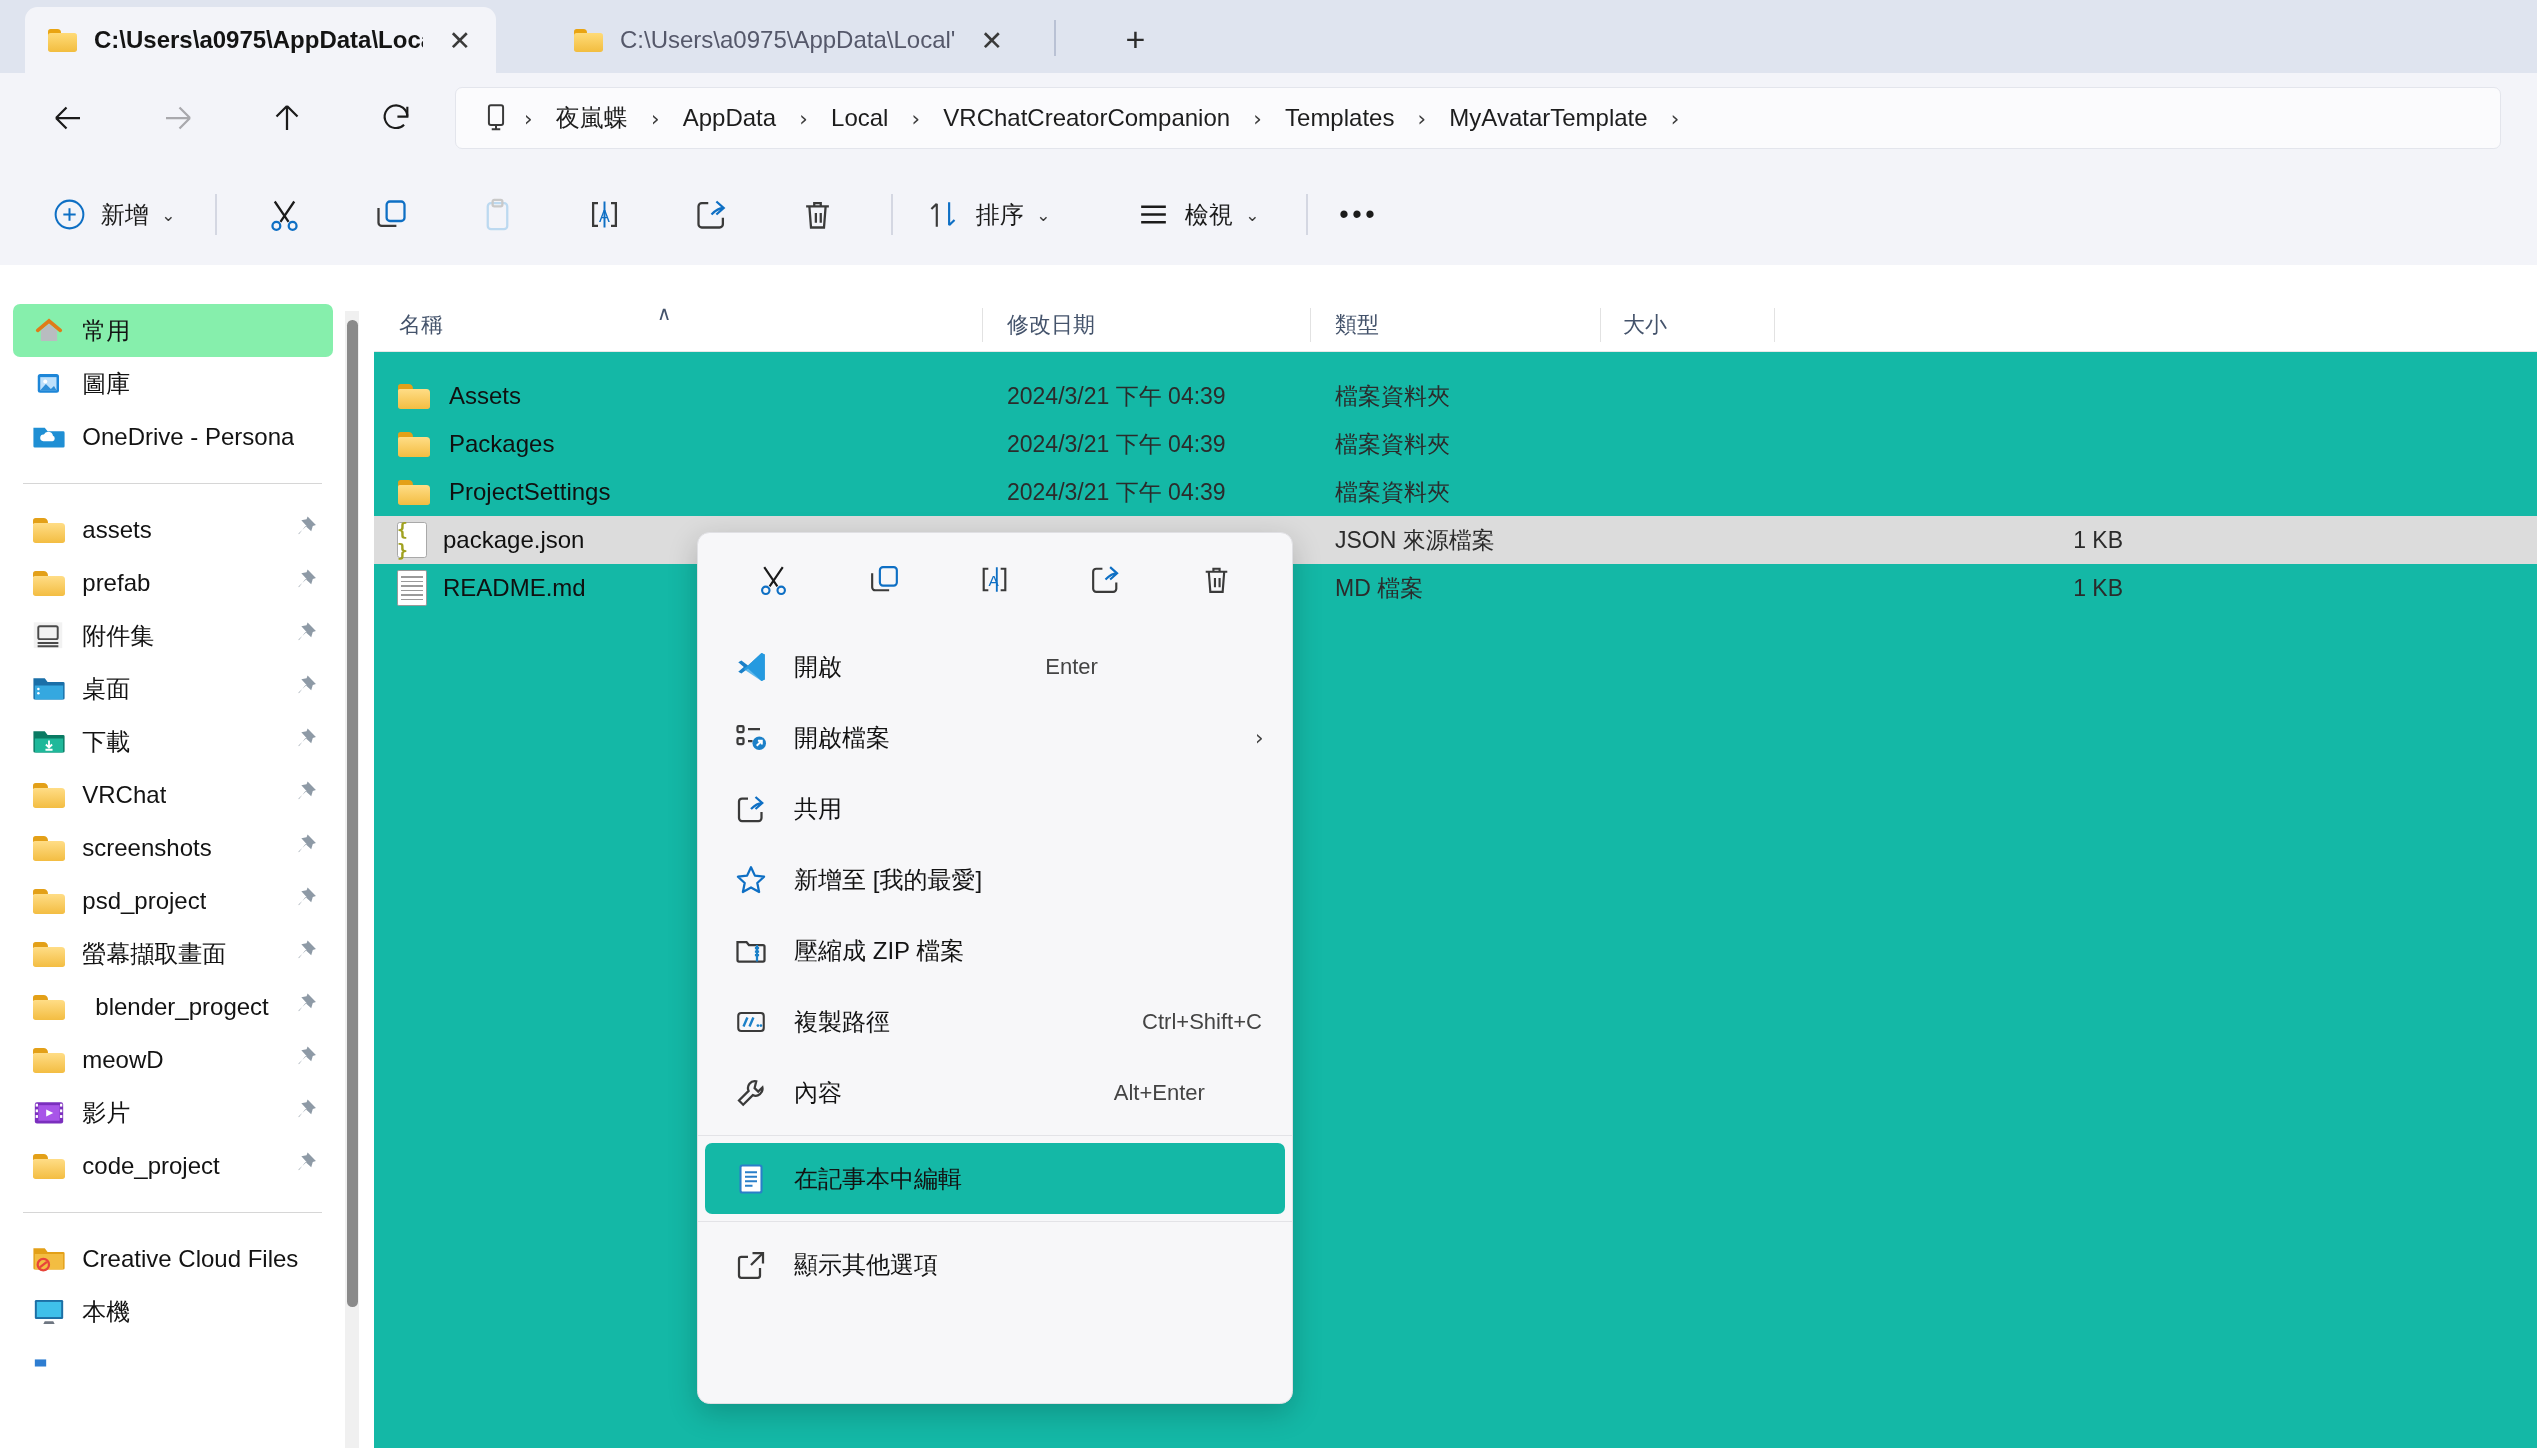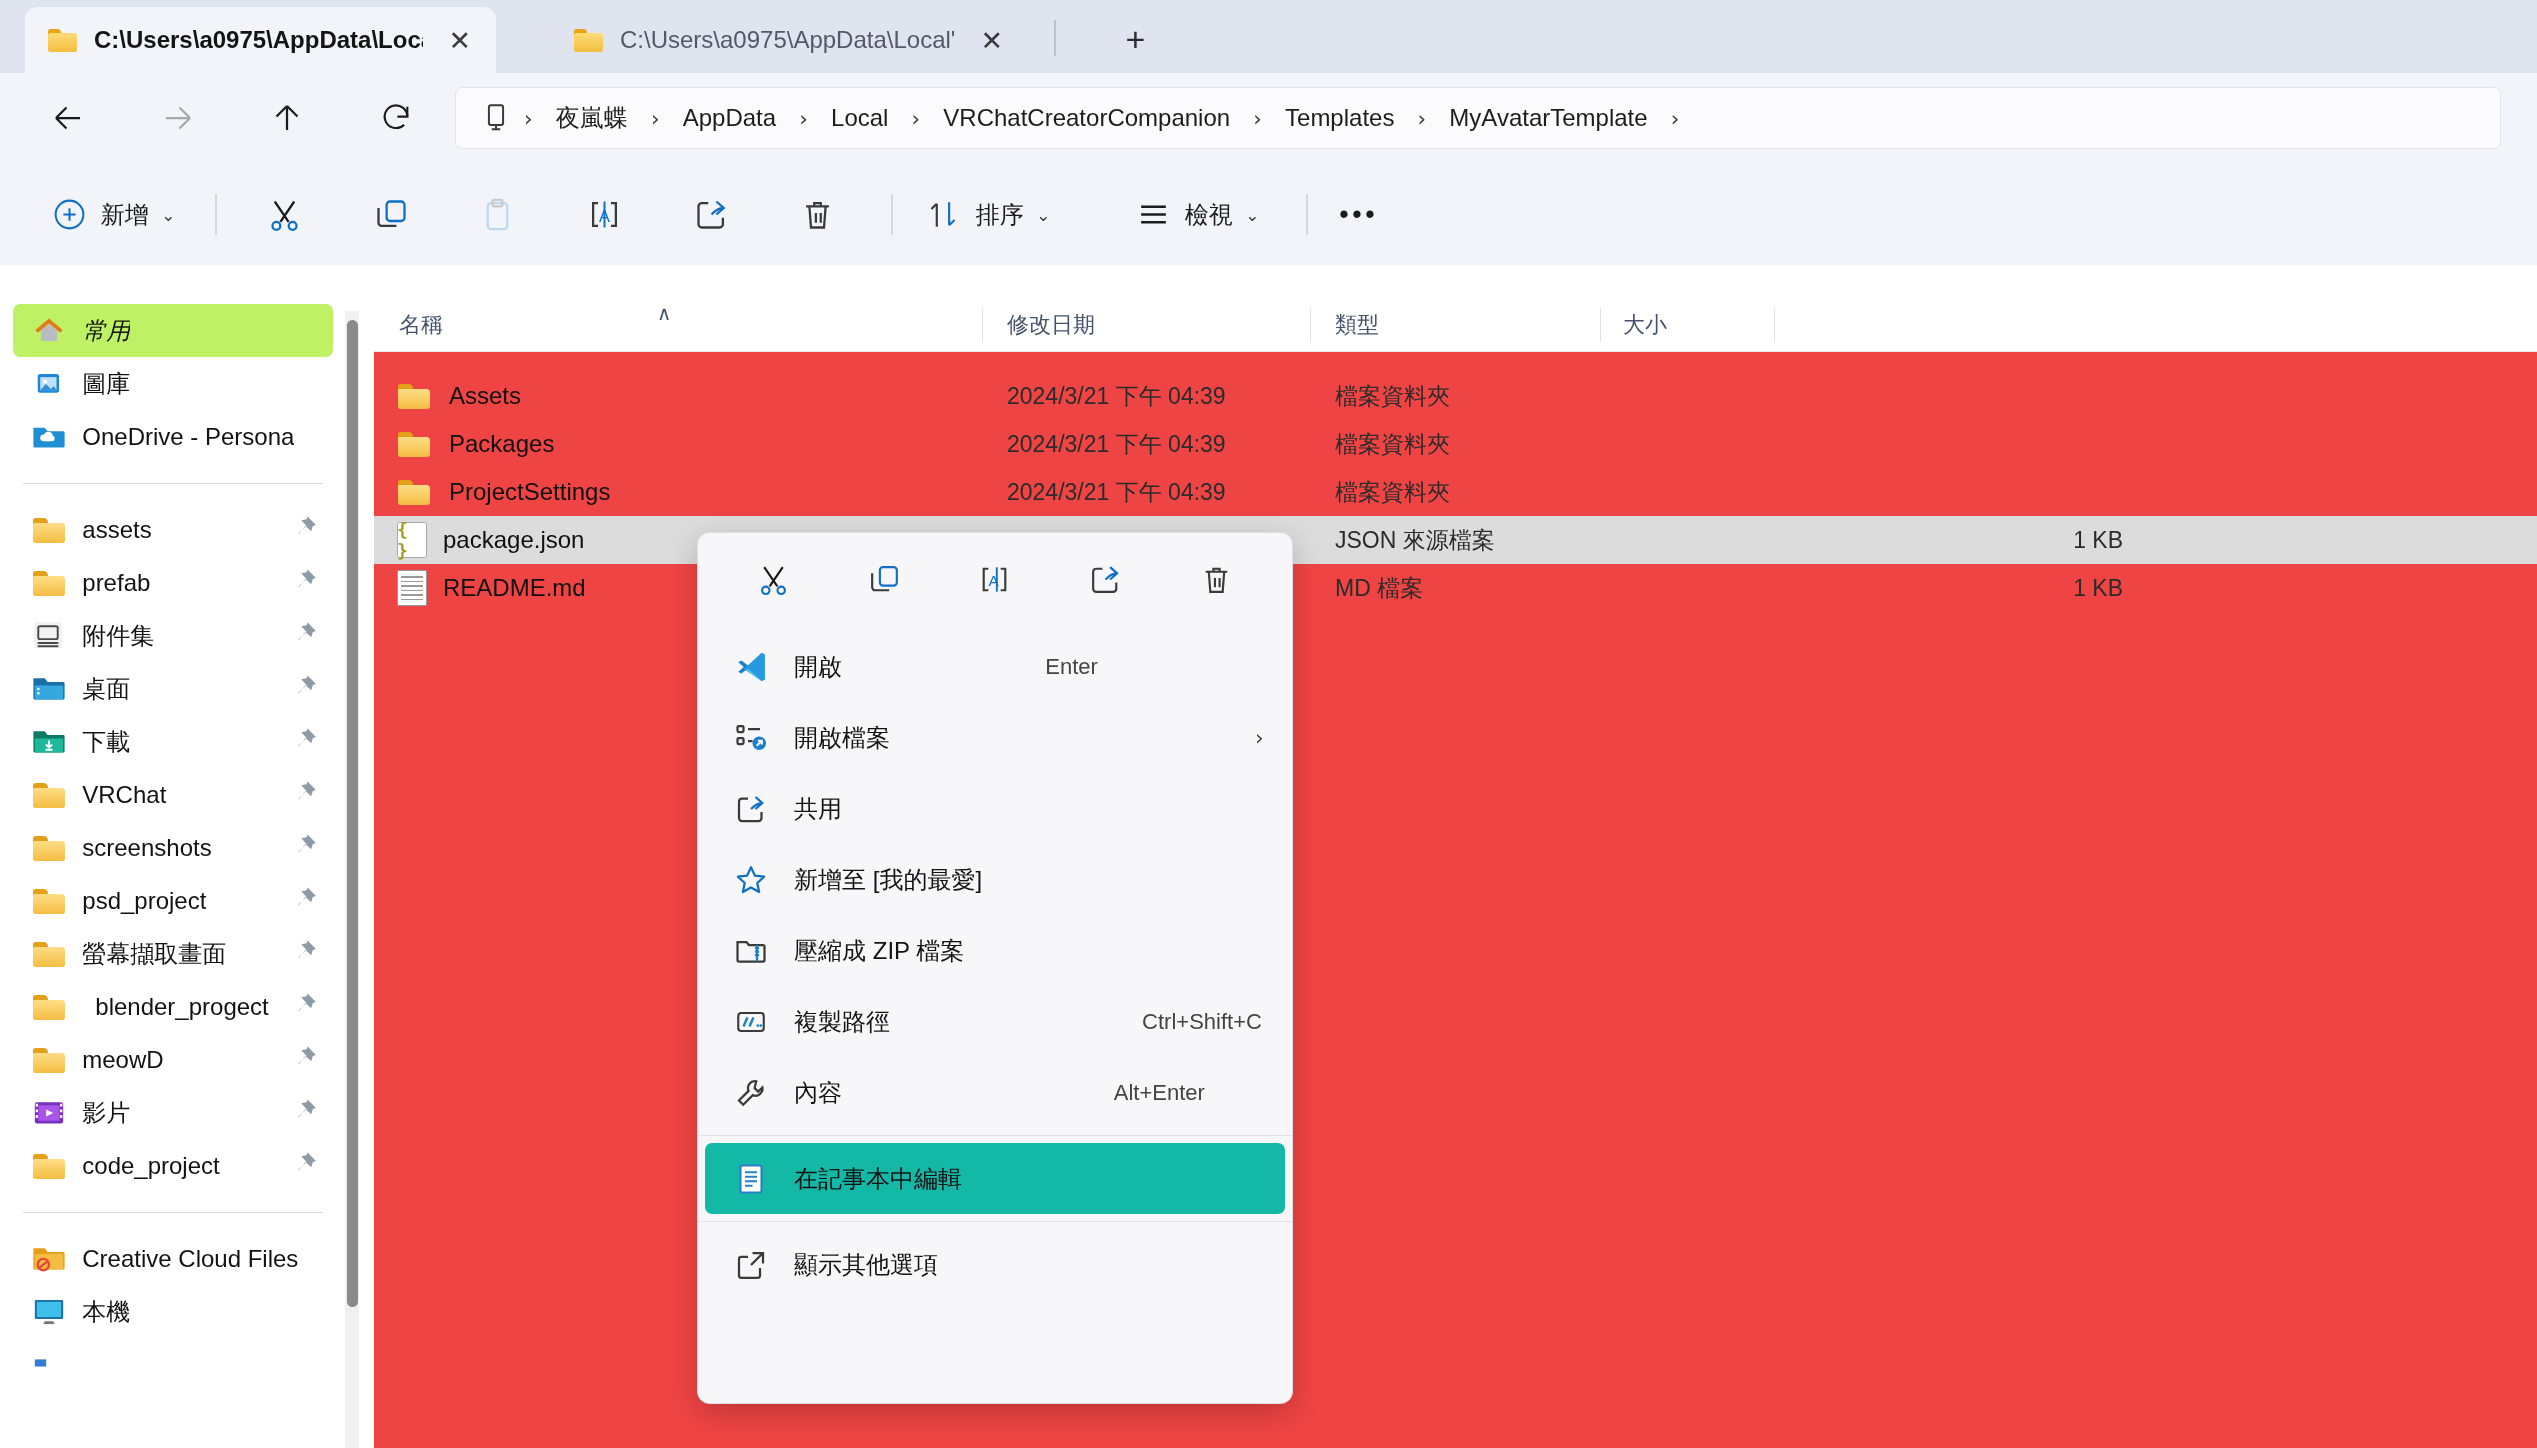--- a/index.html
+++ b/index.html
@@ -87,21 +87,21 @@
   
   .sidebar{
     position:absolute; left:0; top:297px; width:345px; height:1152px;
     background:#ffffff; overflow:hidden;
   }
   .side-item{
     position:relative; height:53px; display:flex; align-items:center;
     margin:0 12.5px 0 12.5px; padding-left:19.6px; border-radius:7.1px;
     font-size:24px; color:#131313; white-space:nowrap;
   }
-  .side-item.sel{ background:#bef264;font-style:italic; }
+  .side-item.sel{ background:#86efac; }
   .side-ico{ width:36px;height:30px; margin-right:14.2px; flex:0 0 auto; position:relative; }
   .pin{ position:absolute; right:14.2px; top:50%; transform:translateY(-50%); }
   .side-div{ height:0.9px; background:#d6d6d6; margin:19.6px 23px 19.6px 23px; }
   .side-label{ overflow:hidden; text-overflow:clip; }
 
   
   .fico{ position:relative; width:36px; height:28.5px; }
   .fico i{
     position:absolute; left:0.9px; top:2.7px; width:15px; height:6.2px;
     background:#e3a018; border-radius:2.7px 4.4px 0 0; display:block;
@@ -115,21 +115,21 @@
   
   .side-scroll{
     position:absolute; left:345px; top:311px; width:14.2px; height:1138px; background:#f0f0f0;
   }
   .side-thumb{
     position:absolute; left:347px; top:320px; width:10.7px; height:987px;
     background:#8a8a8a; border-radius:5.3px;
   }
 
   
-  .content{ position:absolute; left:374px; top:297px; width:2164px; height:1152px; background:#ef4444; }
+  .content{ position:absolute; left:374px; top:297px; width:2164px; height:1152px; background:#14b8a6; }
   .colhdr{
     position:absolute; left:0; top:0; width:2164px; height:55px;
     border-bottom:0.9px solid #e7e7e7; background:#fff;
   }
   .colhdr .ch{
     position:absolute; top:0; height:55px; display:flex; align-items:center;
     font-size:22px; color:#44536b;
   }
   .colhdr .chsep{ position:absolute; top:10.7px; width:0.9px; height:34px; background:#e2e2e2; }
   .sortcaret{

